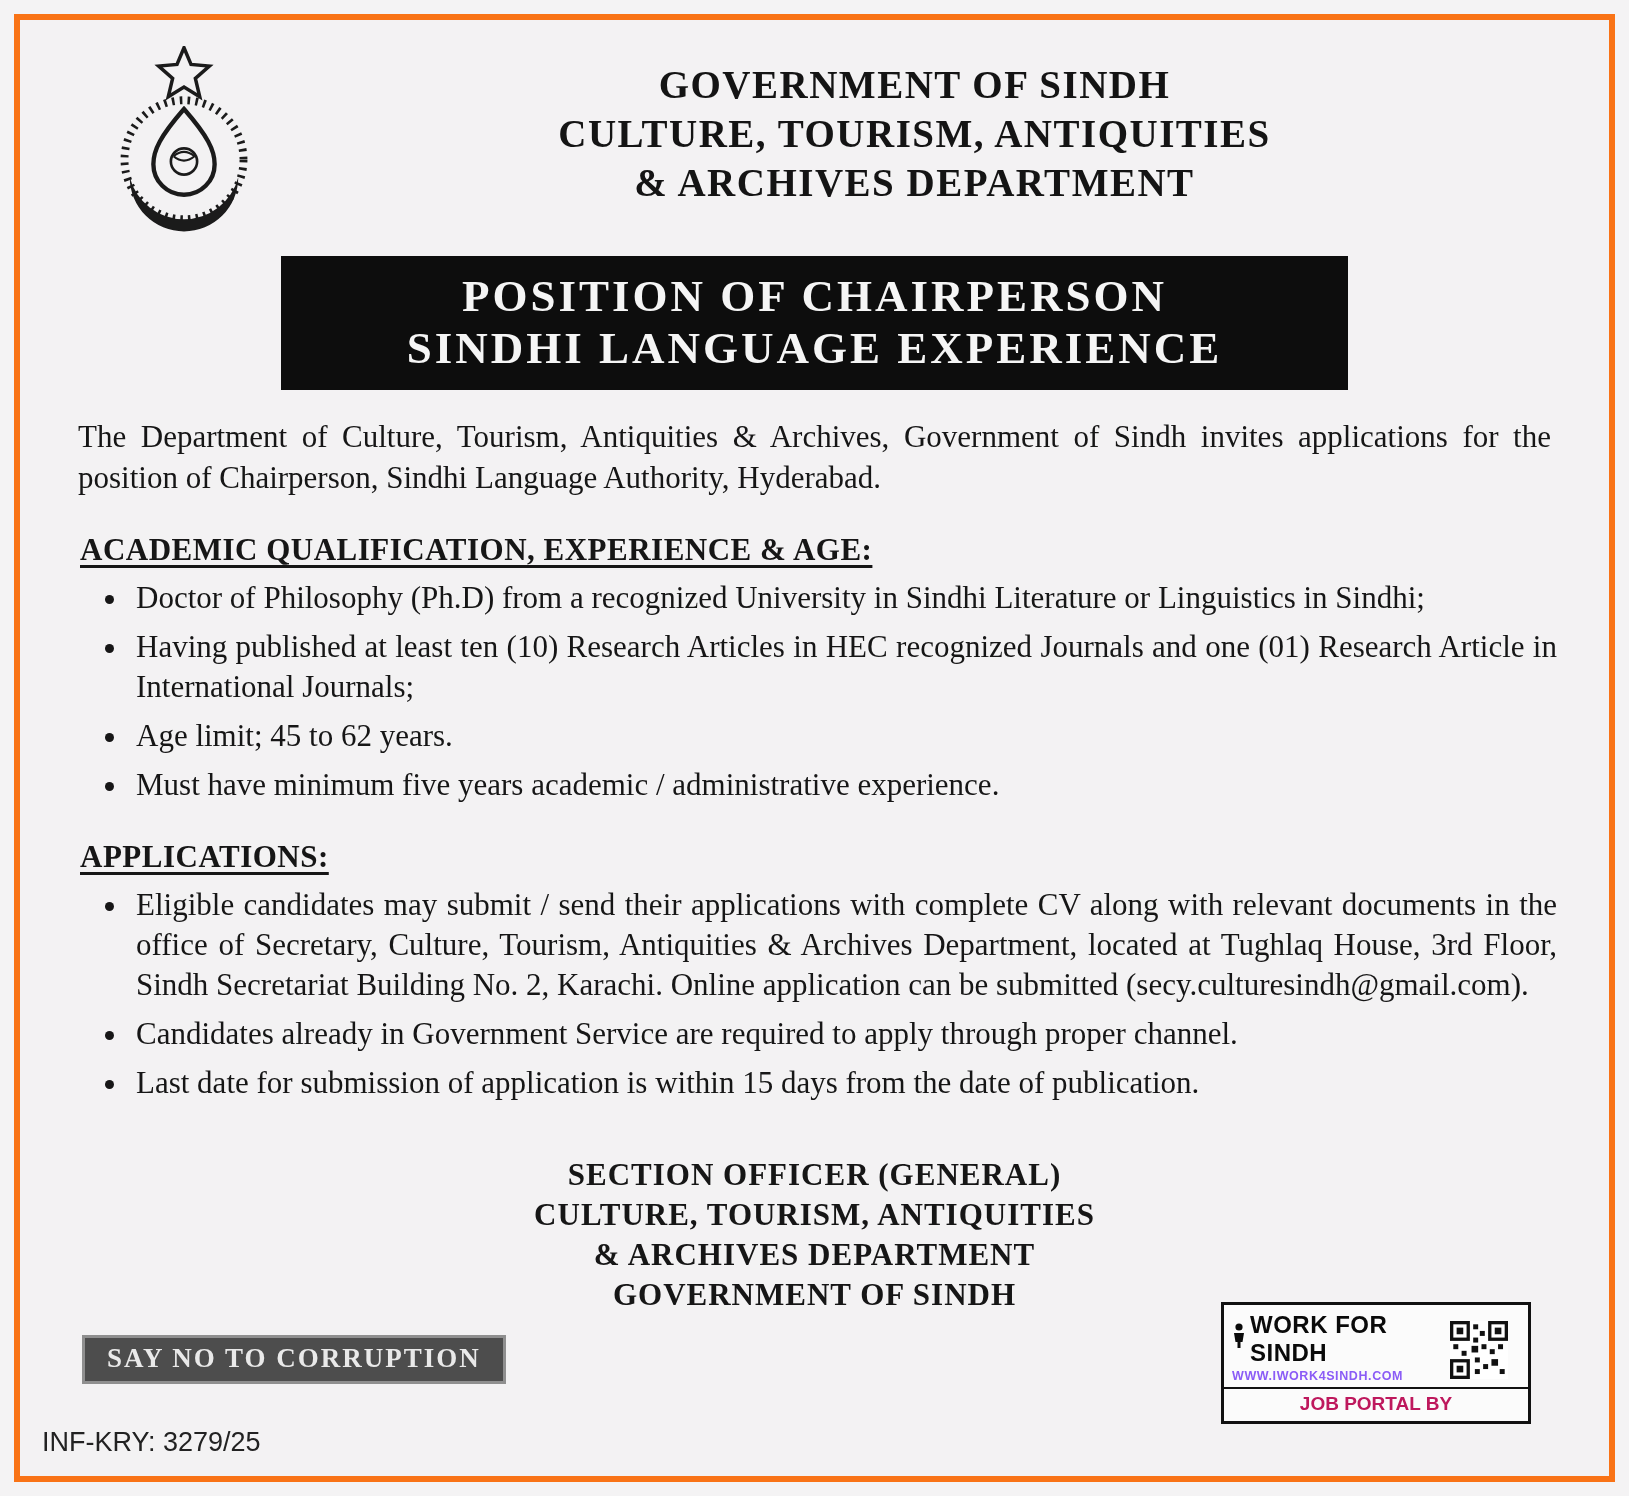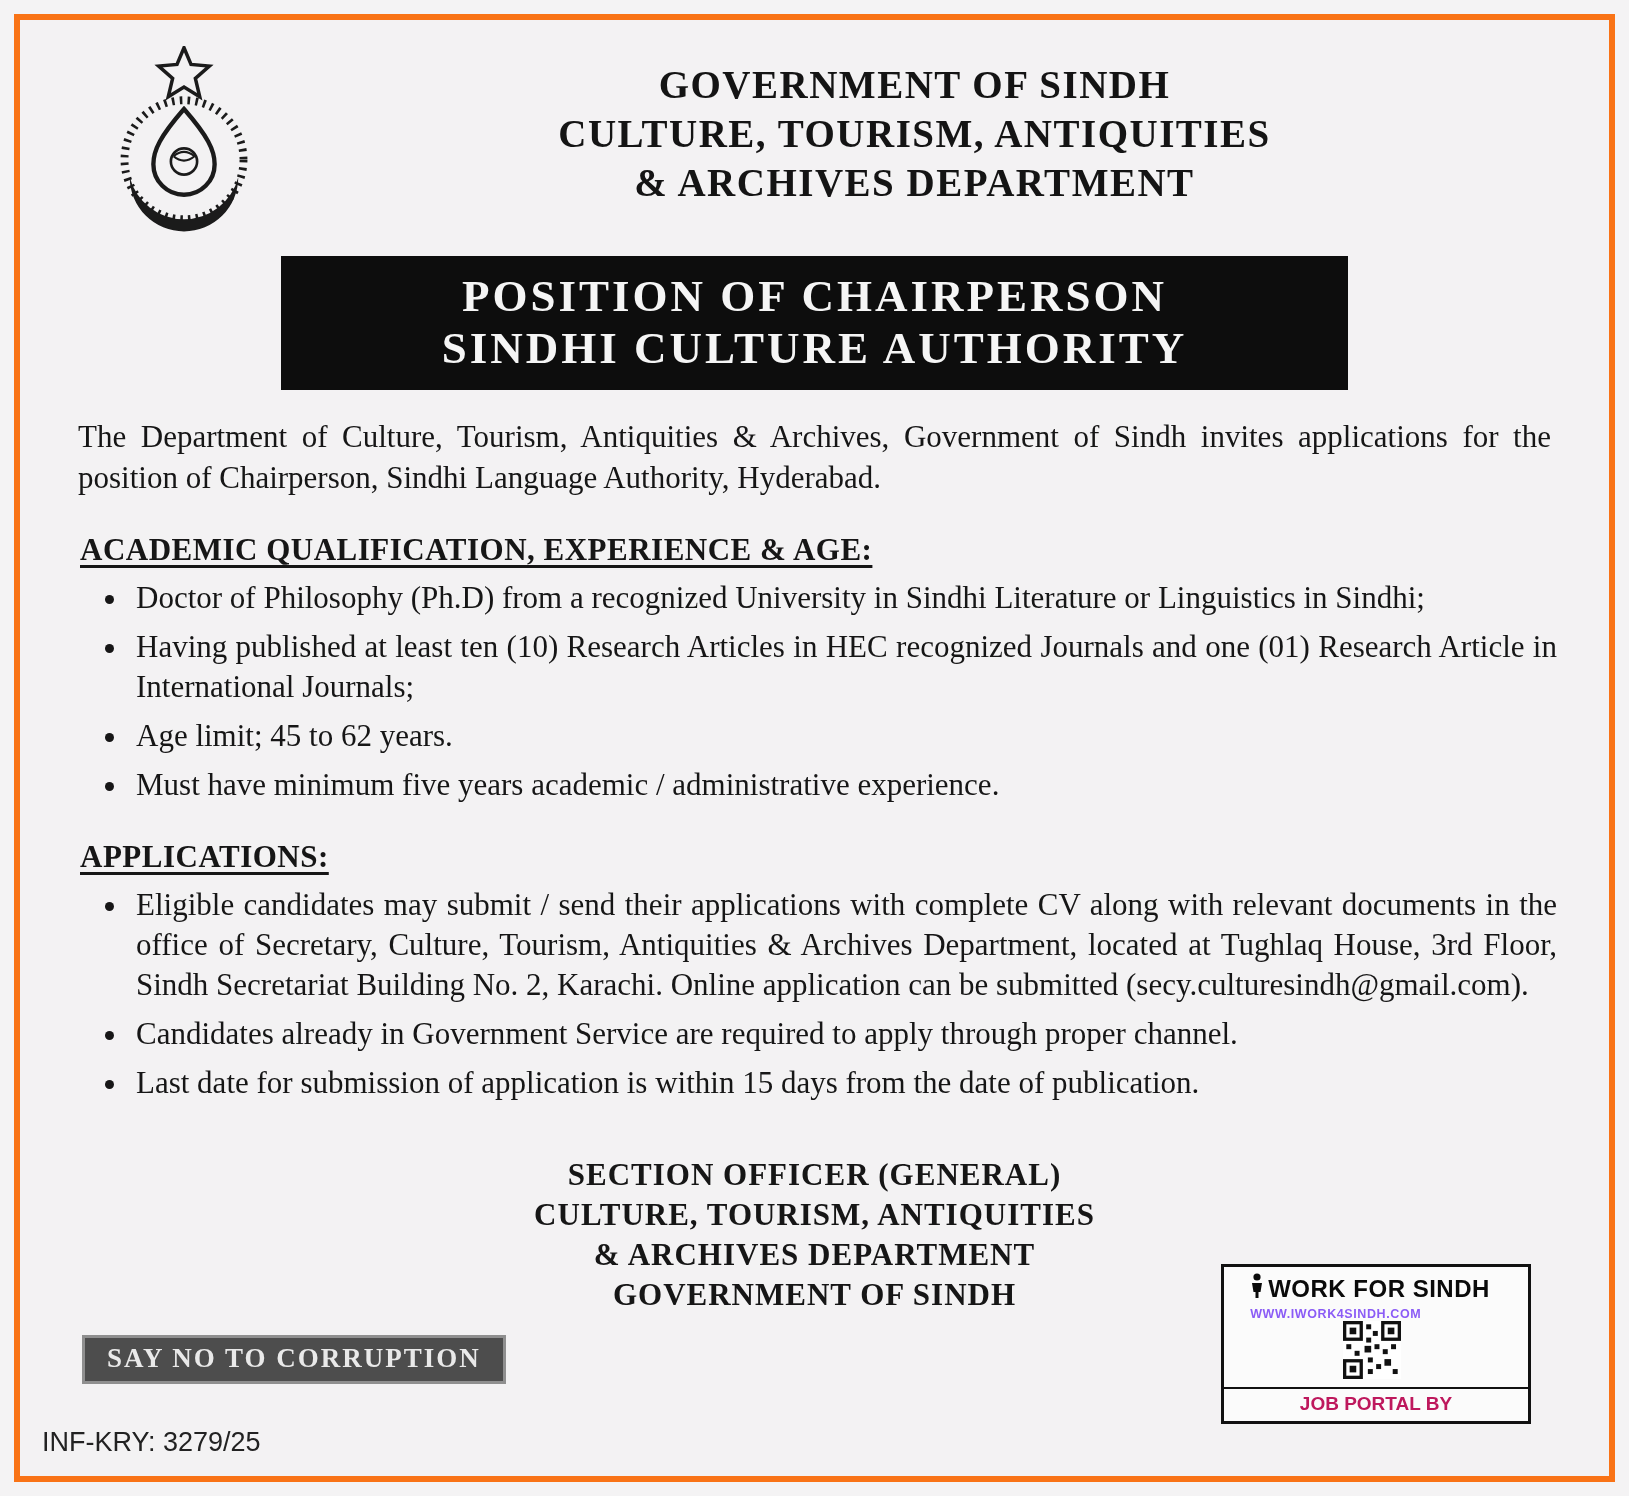--- a/index.html
+++ b/index.html
@@ -66,21 +66,21 @@
     font-family:"Liberation Sans", sans-serif;
     font-size:27px;color:#222;
   }
   .portal-box{
     position:absolute;right:78px;bottom:52px;
     width:310px;background:#fbfbfb;
     border:3px solid #111;
     font-family:"Liberation Sans", sans-serif;
     box-sizing:border-box;
   }
-  .portal-top{display:flex;align-items:center;padding:6px 20px 4px 8px;border-bottom:2px solid #111;flex-direction:column;}
+  .portal-top{display:flex;align-items:flex-end;padding:6px 20px 4px 8px;border-bottom:2px solid #111;}
   .portal-title-block{flex:1;}
   .portal-title{display:flex;align-items:center;font-weight:bold;font-size:24px;letter-spacing:.5px;color:#0a0a0a;}
   .person-icon{margin-right:4px;display:inline-block;}
   .portal-url{font-weight:bold;font-size:12.5px;letter-spacing:.6px;color:#8b5cf6;margin-top:2px;}
   .qr{margin-left:4px;flex:0 0 auto;}
   .portal-bottom{padding:4px 6px 6px 6px;text-align:center;}
   .portal-byline{font-weight:bold;font-size:19px;color:#be185d;}
   .portal-dept{font-weight:bold;font-size:21px;color:#0a0a0a;text-decoration:underline;text-underline-offset:3px;}
 </style>
 </head>
@@ -102,21 +102,21 @@
       </div>
       <div class="head-lines">
         <div class="head-line">GOVERNMENT OF SINDH</div>
         <div class="head-line">CULTURE, TOURISM, ANTIQUITIES</div>
         <div class="head-line">&amp; ARCHIVES DEPARTMENT</div>
       </div>
     </div>
 
     <div class="banner">
       <div class="banner-line">POSITION OF CHAIRPERSON</div>
-      <div class="banner-line">SINDHI CULTURE AUTHORITY</div>
+      <div class="banner-line">SINDHI LANGUAGE EXPERIENCE</div>
     </div>
 
     <p class="intro">The Department of Culture, Tourism, Antiquities &amp; Archives, Government of Sindh invites applications for the position of Chairperson, Sindhi Language Authority, Hyderabad.</p>
 
     <div>
       <div class="sect-head">ACADEMIC QUALIFICATION, EXPERIENCE &amp; AGE:</div>
       <ul class="bullets">
         <li>Doctor of Philosophy (Ph.D) from a recognized University in Sindhi Literature or Linguistics in Sindhi;</li>
         <li>Having published at least ten (10) Research Articles in HEC recognized Journals and one (01) Research Article in International Journals;</li>
         <li>Age limit; 45 to 62 years.</li>

